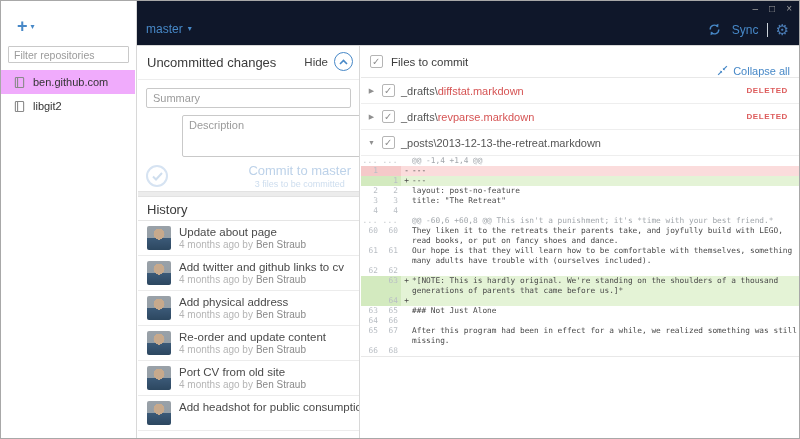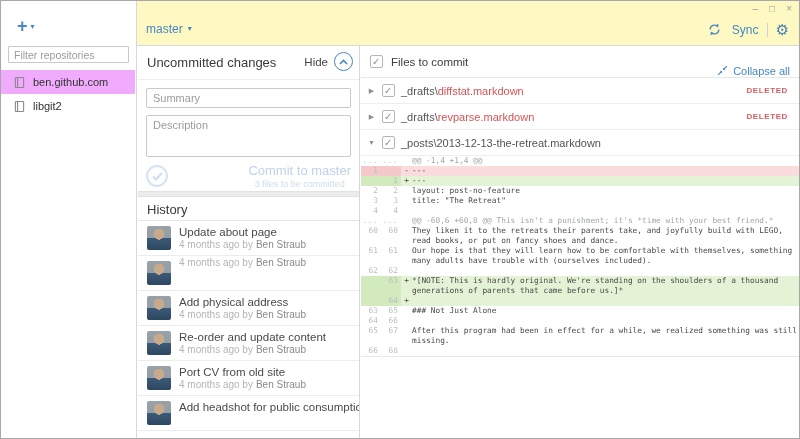--- a/index.html
+++ b/index.html
@@ -6,21 +6,21 @@
   .window{
     position:relative;width:798px;height:437px;margin:0;
     border:1px solid #a8a8a8;background:#fff;overflow:hidden;
     font-family:"Liberation Sans",sans-serif;color:#333;
     -webkit-font-smoothing:antialiased;
   }
   
   .win-controls{position:absolute;top:2px;right:7px;display:flex;gap:11px;z-index:9;}
   .win-controls span{font-size:10px;color:#9e9e9e;line-height:12px;cursor:default;}
   
-  .toolbar{position:absolute;left:136px;top:0;right:0;height:44px;background:#fef9c3;border-bottom:1px solid #d8d8d8;}
+  .toolbar{position:absolute;left:136px;top:0;right:0;height:44px;background:#0f172a;border-bottom:1px solid #d8d8d8;}
   .branch-btn{position:absolute;left:9px;top:21px;display:flex;align-items:center;gap:5px;color:#4788c7;font-size:12px;cursor:pointer;}
   .caret{font-size:8px;color:#4788c7;line-height:8px;}
   .toolbar-right{position:absolute;right:10px;top:21px;display:flex;align-items:center;}
   .sync-btn{display:flex;align-items:center;gap:11px;color:#4788c7;font-size:12px;cursor:pointer;}
   .tsep{width:1px;height:14px;background:#ccd3da;margin:0 8px;}
   .gear{font-size:15px;color:#4a7cb5;line-height:15px;cursor:pointer;}
   
   .sidebar{position:absolute;left:0;top:0;width:136px;height:100%;background:#fff;border-right:1px solid #d8d8d8;box-sizing:border-box;}
   .add-btn{position:absolute;left:16px;top:16px;display:flex;align-items:flex-start;gap:3px;cursor:pointer;}
   .plus{font-size:18px;font-weight:bold;color:#4788c7;line-height:18px;}
@@ -33,21 +33,21 @@
   .repo-icon{display:flex;flex:none;}
   
   .middle{position:absolute;left:137px;top:45px;width:222px;height:392px;box-sizing:border-box;border-right:1px solid #d8d8d8;overflow:hidden;background:#fff;}
   .uc-header{height:33px;border-bottom:1px solid #ededed;position:relative;}
   .uc-title{position:absolute;left:9px;top:9px;font-size:13px;color:#3a3a3a;}
   .hide-group{position:absolute;right:6px;top:6px;display:flex;align-items:center;gap:6px;cursor:pointer;}
   .hide-label{font-size:11.5px;color:#444;}
   .hide-circle{width:19px;height:19px;border:1.5px solid #4788c7;border-radius:50%;box-sizing:border-box;display:flex;align-items:center;justify-content:center;}
   .uc-form{padding:8px 8px 0 8px;}
   .summary{width:100%;height:20px;box-sizing:border-box;border:1px solid #c9c9c9;border-radius:2px;font-size:11px;padding:1px 6px;font-family:"Liberation Sans",sans-serif;outline:none;}
-  .desc{margin-top:7px;width:100%;height:42px;box-sizing:border-box;border:1px solid #c9c9c9;border-radius:2px;font-size:11px;padding:3px 6px;font-family:"Liberation Sans",sans-serif;resize:none;outline:none;}
+  .desc{margin-top:7px;width:100%;height:42px;box-sizing:border-box;border:1px solid #c9c9c9;border-radius:2px;font-size:11px;padding:3px 6px;font-family:"Liberation Sans",sans-serif;resize:none;outline:none;margin-left:36px;}
   .summary::placeholder,.desc::placeholder{color:#9b9b9b;}
   .commit-btn{margin:2px 8px 0;height:26px;display:flex;align-items:center;justify-content:space-between;gap:9px;cursor:default;}
   .commit-circle{width:22px;height:22px;border:2px solid #d6e3f2;border-radius:50%;box-sizing:border-box;display:flex;align-items:center;justify-content:center;flex:none;}
   .commit-labels{display:flex;flex-direction:column;align-items:center;}
   .commit-label{font-size:13px;color:#bdd2e9;}
   .commit-sub{font-size:9px;color:#cdddee;margin-top:1px;}
   .mid-sep{margin-top:2px;height:4px;background:#ececec;border-top:1px solid #e2e2e2;border-bottom:1px solid #e2e2e2;}
   .hist-header{height:18px;padding:5px 0 0 9px;border-bottom:1px solid #e5e5e5;font-size:13px;color:#3a3a3a;}
   .h-item{height:35px;box-sizing:border-box;border-bottom:1px solid #ececec;display:flex;gap:8px;padding-left:9px;cursor:pointer;background:#fff;}
   .avatar{width:24px;height:24px;border-radius:2px;flex:none;margin-top:5px;
@@ -175,20 +175,21 @@
         <div class="h-item">
     <div class="avatar"></div>
     <div class="h-text">
       <div class="h-title">Update about page</div>
       <div class="h-meta"><span class="h-prefix">4 months ago by</span><span class="h-author">Ben Straub</span></div>
     </div>
   </div>
         <div class="h-item">
     <div class="avatar"></div>
     <div class="h-text">
+      <div class="h-title">Add twitter and github links to cv</div>
       <div class="h-meta"><span class="h-prefix">4 months ago by</span><span class="h-author">Ben Straub</span></div>
     </div>
   </div>
         <div class="h-item">
     <div class="avatar"></div>
     <div class="h-text">
       <div class="h-title">Add physical address</div>
       <div class="h-meta"><span class="h-prefix">4 months ago by</span><span class="h-author">Ben Straub</span></div>
     </div>
   </div>

